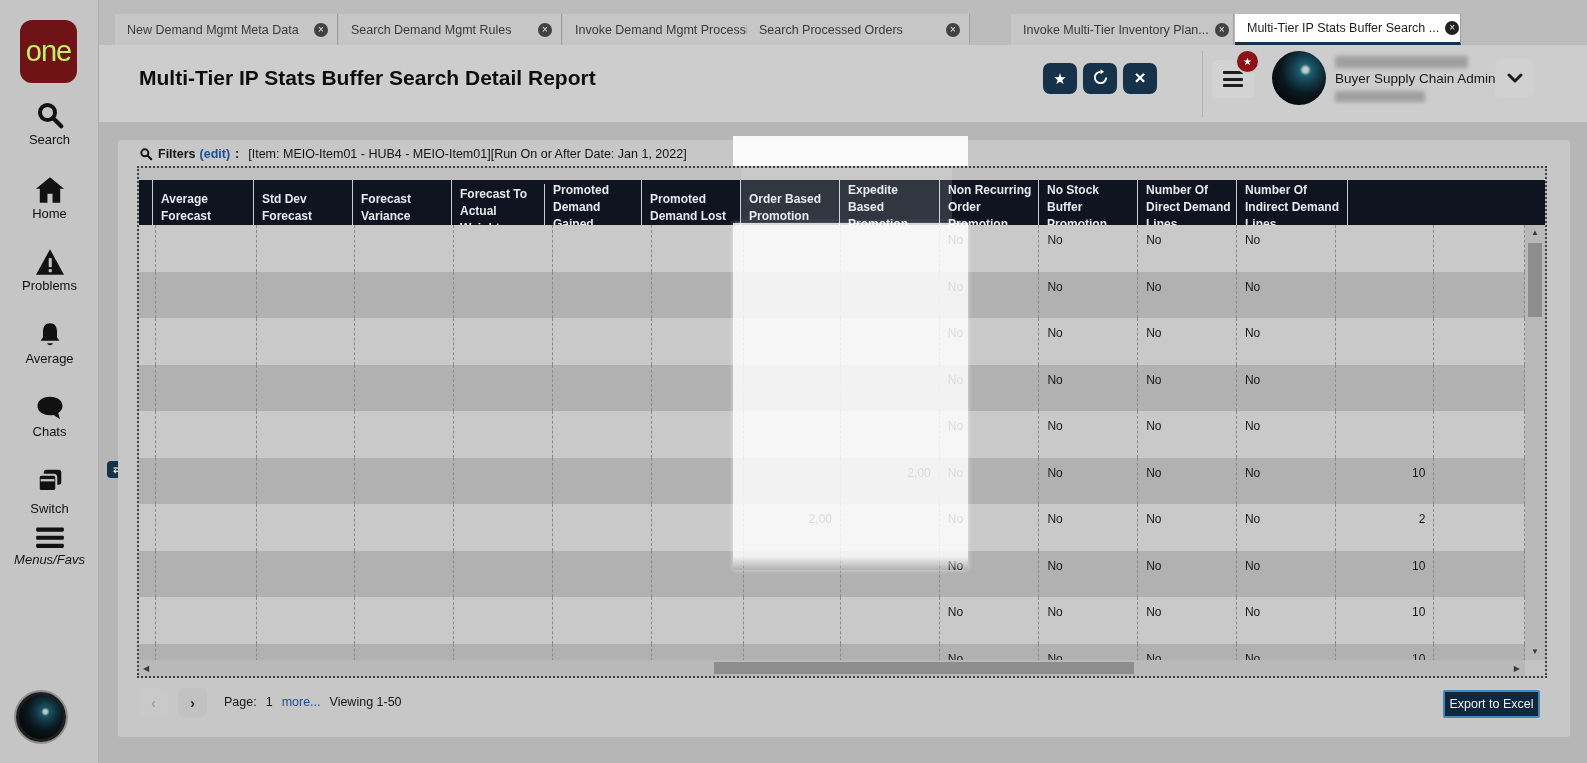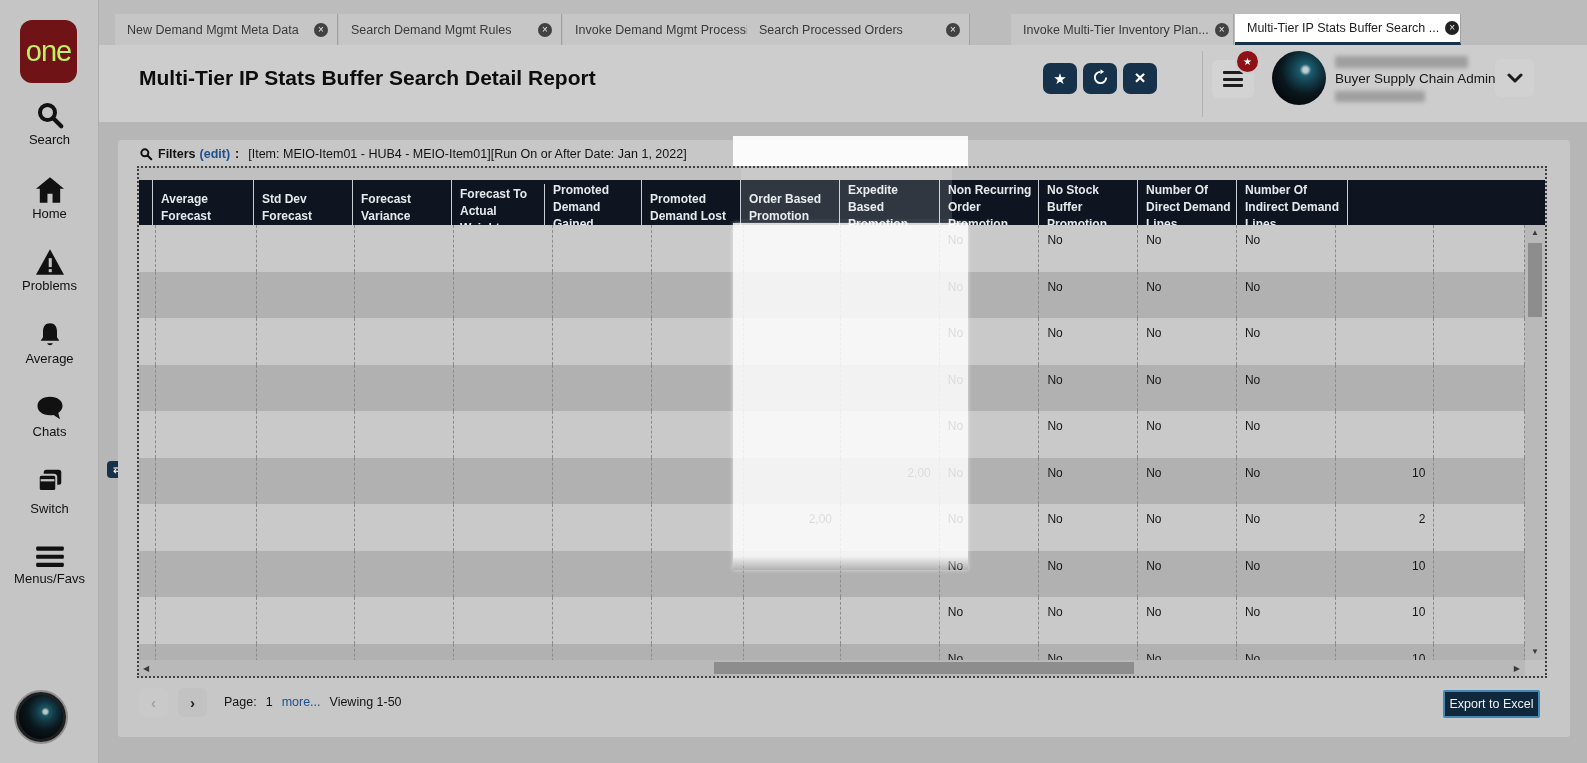--- a/index.html
+++ b/index.html
@@ -150,21 +150,21 @@
         <svg width="30" height="28" viewBox="0 0 24 22">
             <rect x="7" y="2" width="14" height="12" rx="2" fill="#111"></rect>
             <rect x="3" y="6" width="14" height="13" rx="2" fill="#111" stroke="#c5c5c5" stroke-width="1.6"></rect>
             <rect x="4.5" y="9.5" width="11" height="1.8" fill="#c5c5c5"></rect>
           </svg>
         <span class="switch-badge">⇄</span>
       </span>
       <div class="sblabel">Switch</div>
     </div>
 
-    <div class="sbitem" style="top:545px;">
+    <div class="sbitem" style="top:526px;font-style:italic;">
       <span>
         <svg width="30" height="24" viewBox="0 0 26 20">
             <rect x="1" y="1" width="24" height="3.6" rx="1" fill="#111"></rect>
             <rect x="1" y="8" width="24" height="3.6" rx="1" fill="#111"></rect>
             <rect x="1" y="15" width="24" height="3.6" rx="1" fill="#111"></rect>
           </svg>
       </span>
       <div class="sblabel">Menus/Favs</div>
     </div>
 

